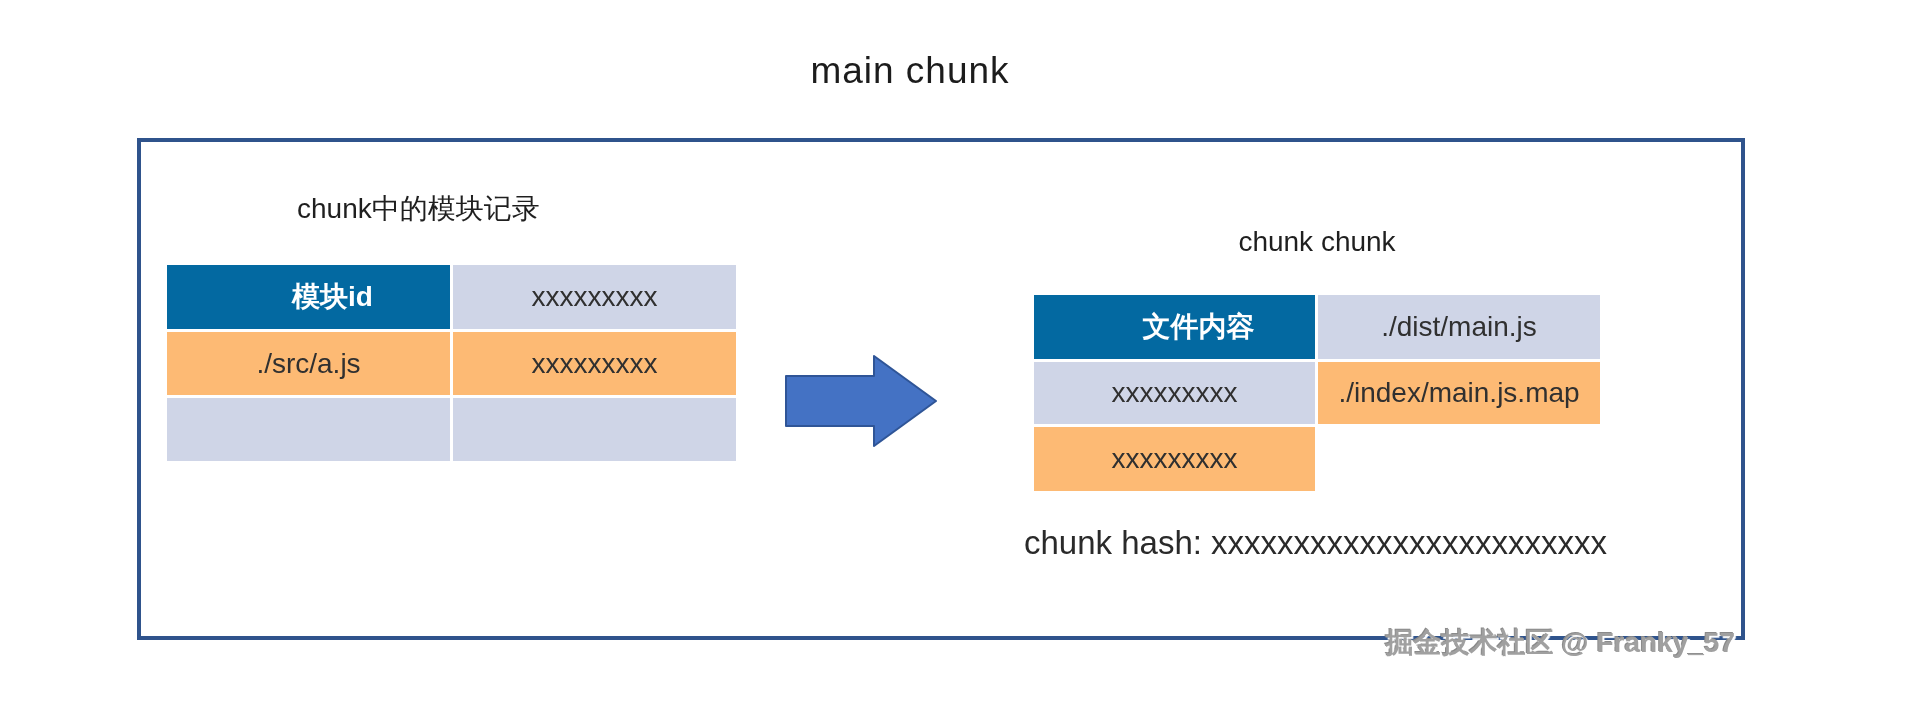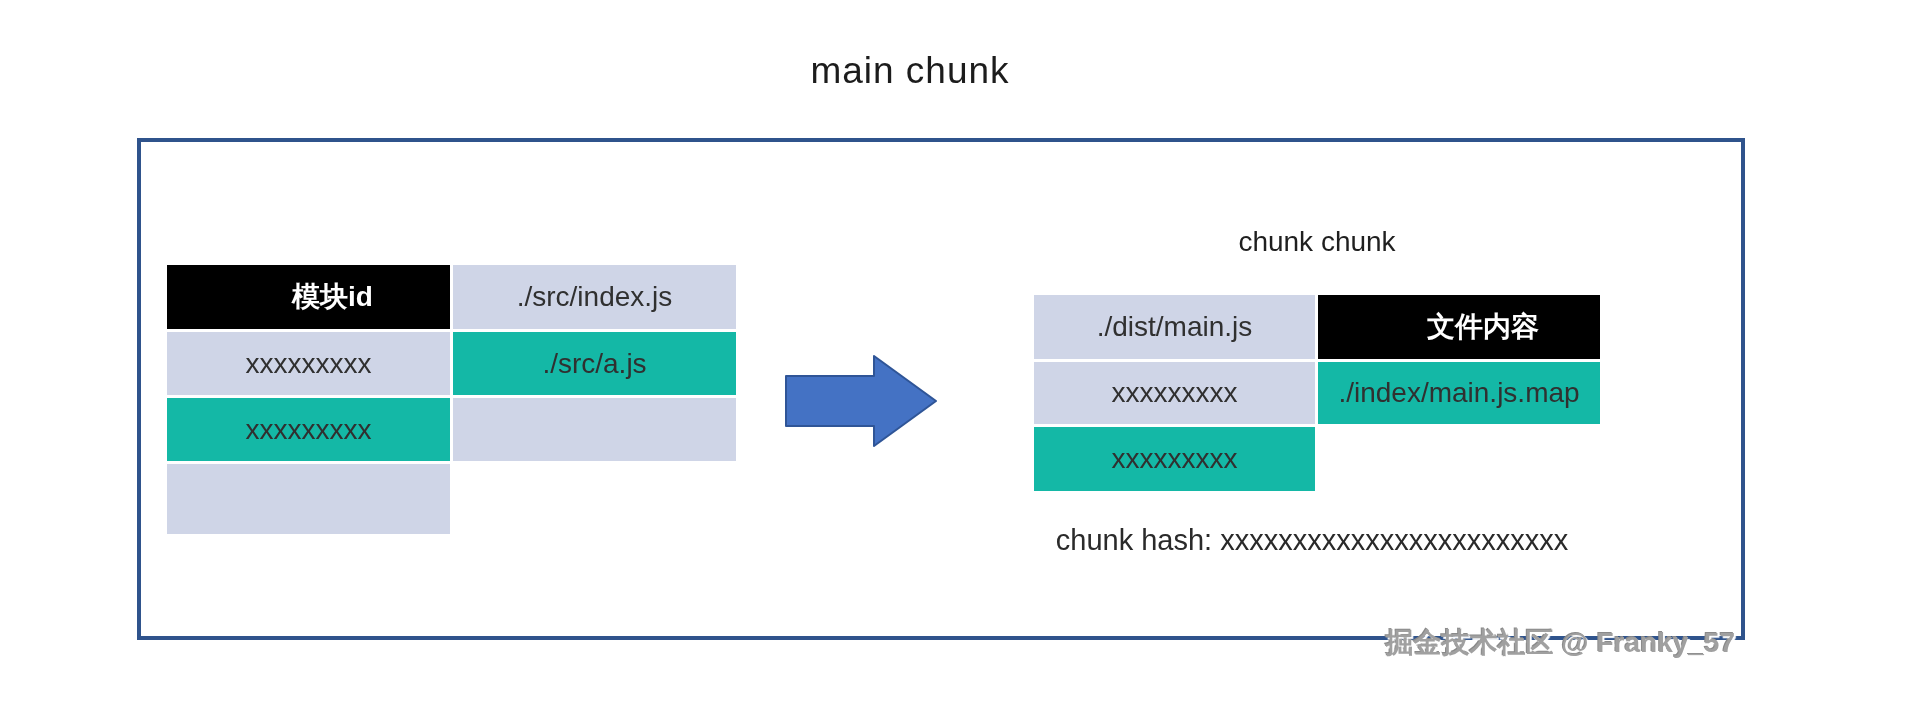--- a/index.html
+++ b/index.html
@@ -51,39 +51,39 @@
     grid-template-rows: 64px 62px 64px;
   }
   .cell {
     display: flex;
     align-items: center;
     justify-content: center;
     font-size: 28px;
     color: #303030;
   }
   .th {
-    background: #000000;
+    background: #0369a1;
     color: #ffffff;
     font-weight: bold;
     font-size: 28px;
     padding-left: 48px;
   }
   .shade-a { background: #cfd5e7; }
-  .shade-b { background: #14b8a6; }
+  .shade-b { background: #fdba74; }
 
   .arrow-wrap {
     position: absolute;
     left: 785px; top: 355px;
     width: 152px; height: 92px;
   }
   .hash-line {
     position: absolute;
     left: 1024px; top: 524px; width: 576px;
     text-align: center;
-    font-size: 29px;
+    font-size: 33px;
     color: #2a2a2a;
     white-space: nowrap;
   }
   .watermark {
     position: absolute;
     right: 17px; top: 624px;
     font-size: 28px;
     font-weight: 600;
     color: #a0a0a0;
     text-shadow: 2px 2px 1px #ffffff, -1px -1px 0 #8a8a8a;
@@ -92,46 +92,46 @@
 </style>
 </head>
 <body>
 
 <div class="canvas">
 
   <div class="diagram-title">main chunk</div>
 
   <div class="outer-box"></div>
 
+  <div class="section-label left-label">chunk中的模块记录</div>
 
   <div class="tbl tbl-left">
     <div class="cell th">模块id</div>
 
-    <div class="cell shade-a">./src/index.js</div>
     <div class="cell shade-a">xxxxxxxxx</div>
 
     <div class="cell shade-b">./src/a.js</div>
     <div class="cell shade-b">xxxxxxxxx</div>
 
     <div class="cell shade-a"></div>
     <div class="cell shade-a"></div>
   </div>
 
   <div class="arrow-wrap">
     <svg width="152" height="92" viewBox="0 0 152 92" xmlns="http://www.w3.org/2000/svg">
       <polygon points="1,21 89,21 89,1 151,46 89,91 89,71 1,71" fill="#4472C4" stroke="#2F5597" stroke-width="2" stroke-linejoin="round"></polygon>
     </svg>
   </div>
 
   <div class="section-label right-label">chunk chunk</div>
 
   <div class="tbl tbl-right">
+    <div class="cell th">文件内容</div>
+
     <div class="cell shade-a">./dist/main.js</div>
-
-    <div class="cell th">文件内容</div>
     <div class="cell shade-a">xxxxxxxxx</div>
 
     <div class="cell shade-b">./index/main.js.map</div>
     <div class="cell shade-b">xxxxxxxxx</div>
   </div>
 
   <div class="hash-line">chunk hash: xxxxxxxxxxxxxxxxxxxxxxxx</div>
 
   <div class="watermark">掘金技术社区 @ Franky_57</div>
 

